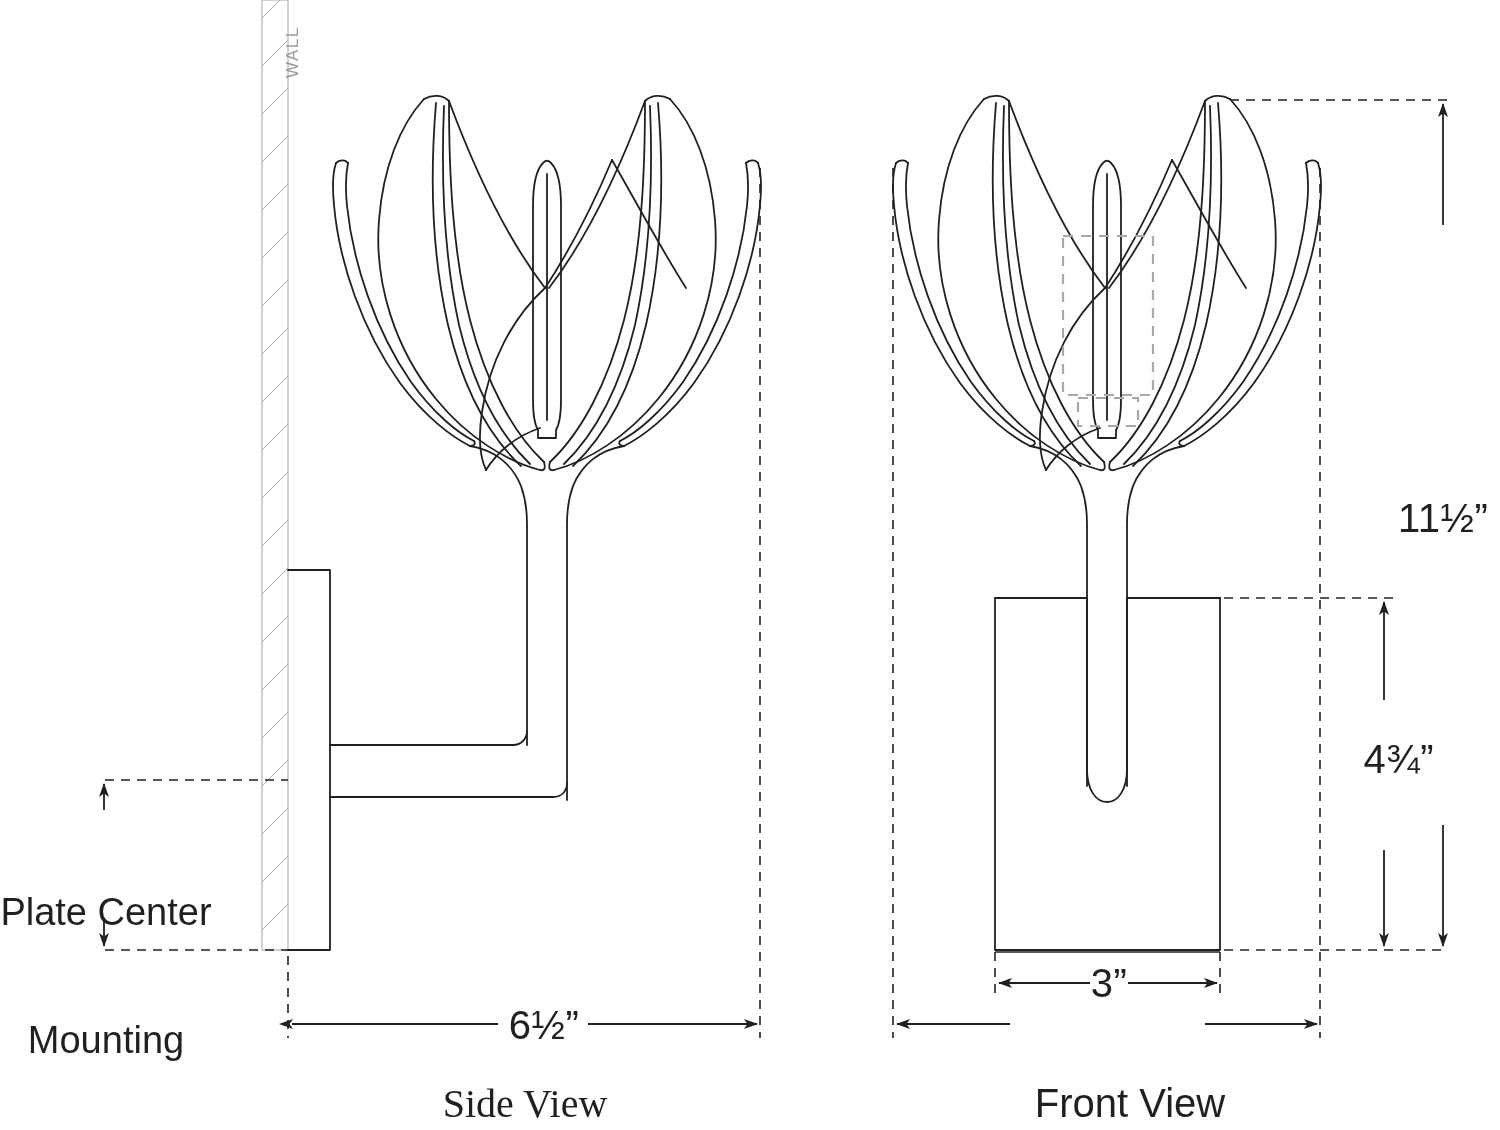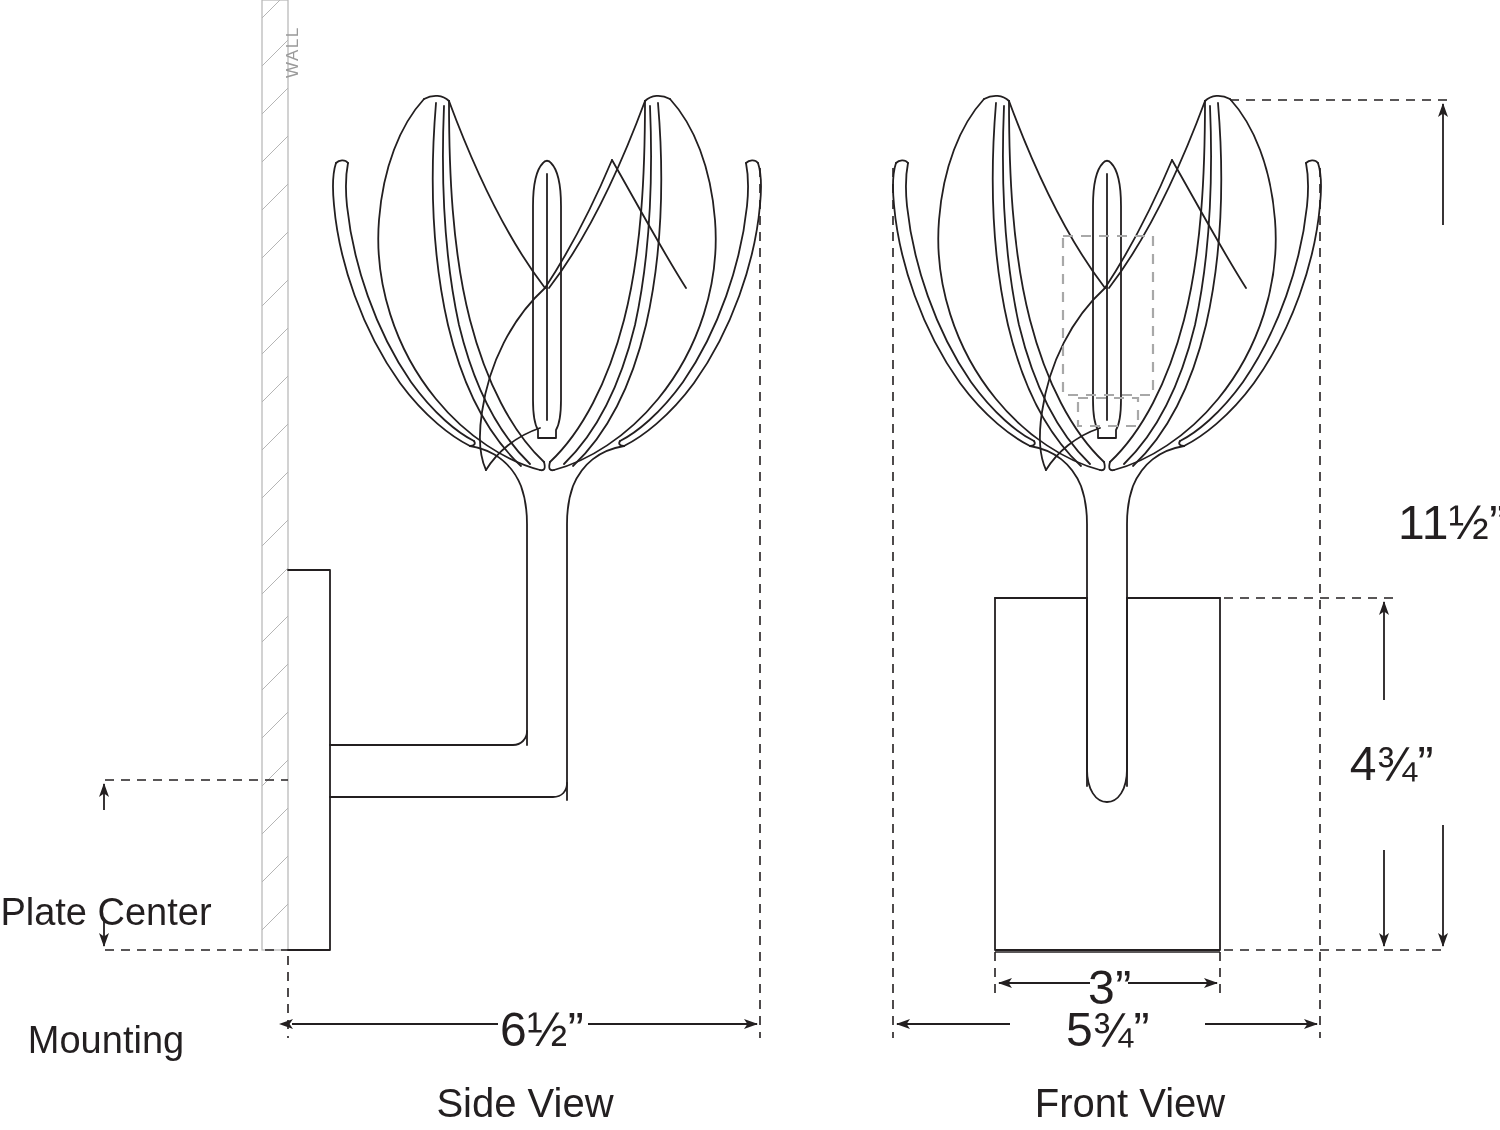--- a/index.html
+++ b/index.html
@@ -25,21 +25,21 @@
     width: 1500px;
     height: 1130px;
   }
   .label {
     position: absolute;
     white-space: pre;
     color: #231f20;
     line-height: 1.08;
   }
   .dim-text {
-    font-size: 48px;
+    font-size: 40px;
     letter-spacing: 0.5px;
   }
   .note-text {
     font-size: 38px;
     text-align: center;
     line-height: 1.12;
   }
   .view-caption {
     font-size: 40px;
     text-align: center;
@@ -247,33 +247,32 @@
 
       <line x1="893" y1="168" x2="893" y2="1038" stroke="#231f20" stroke-width="1.6" stroke-dasharray="9,7"></line>
       <line x1="1320" y1="168" x2="1320" y2="1038" stroke="#231f20" stroke-width="1.6" stroke-dasharray="9,7"></line>
       <line x1="1010" y1="1024" x2="897" y2="1024" stroke="#231f20" stroke-width="1.8" marker-end="url(#arrHead)"></line>
       <line x1="1205" y1="1024" x2="1317" y2="1024" stroke="#231f20" stroke-width="1.8" marker-end="url(#arrHead)"></line>
     </g>
   </svg>
 
   <div class="label wall-text" style="left:284px; top:78px;">WALL</div>
 
-  <div class="label dim-text" style="left:500px; top:1004px; width:88px; text-align:left;">6½”</div>
+  <div class="label dim-text" style="left:500px; top:1004px; width:88px; text-align:center;">6½”</div>
 
   <div class="label note-text" style="left:0px; top:806px; width:212px;">
     <div>Plate Center</div>
     <div>Mounting</div>
     
   </div>
 
-  <div class="label view-caption" style="left:380px; top:1082px; width:290px;">Side View</div>
+  <div class="label view-caption" style="left:380px; top:1082px; width:290px;font-family:Liberation Serif, serif;">Side View</div>
 
   <div class="label dim-text" style="left:1398px; top:497px; width:102px; text-align:left;">11½”</div>
 
   <div class="label dim-text" style="left:1342px; top:738px; width:92px; text-align:right;">4¾”</div>
 
   <div class="label dim-text" style="left:1088px; top:962px; width:42px; text-align:center;">3”</div>
 
-  <div class="label dim-text" style="left:1010px; top:1004px; width:196px; text-align:center;">5¾”</div>
 
   <div class="label view-caption" style="left:985px; top:1082px; width:290px;">Front View</div>
 
 </div>
 
 </body></html>

